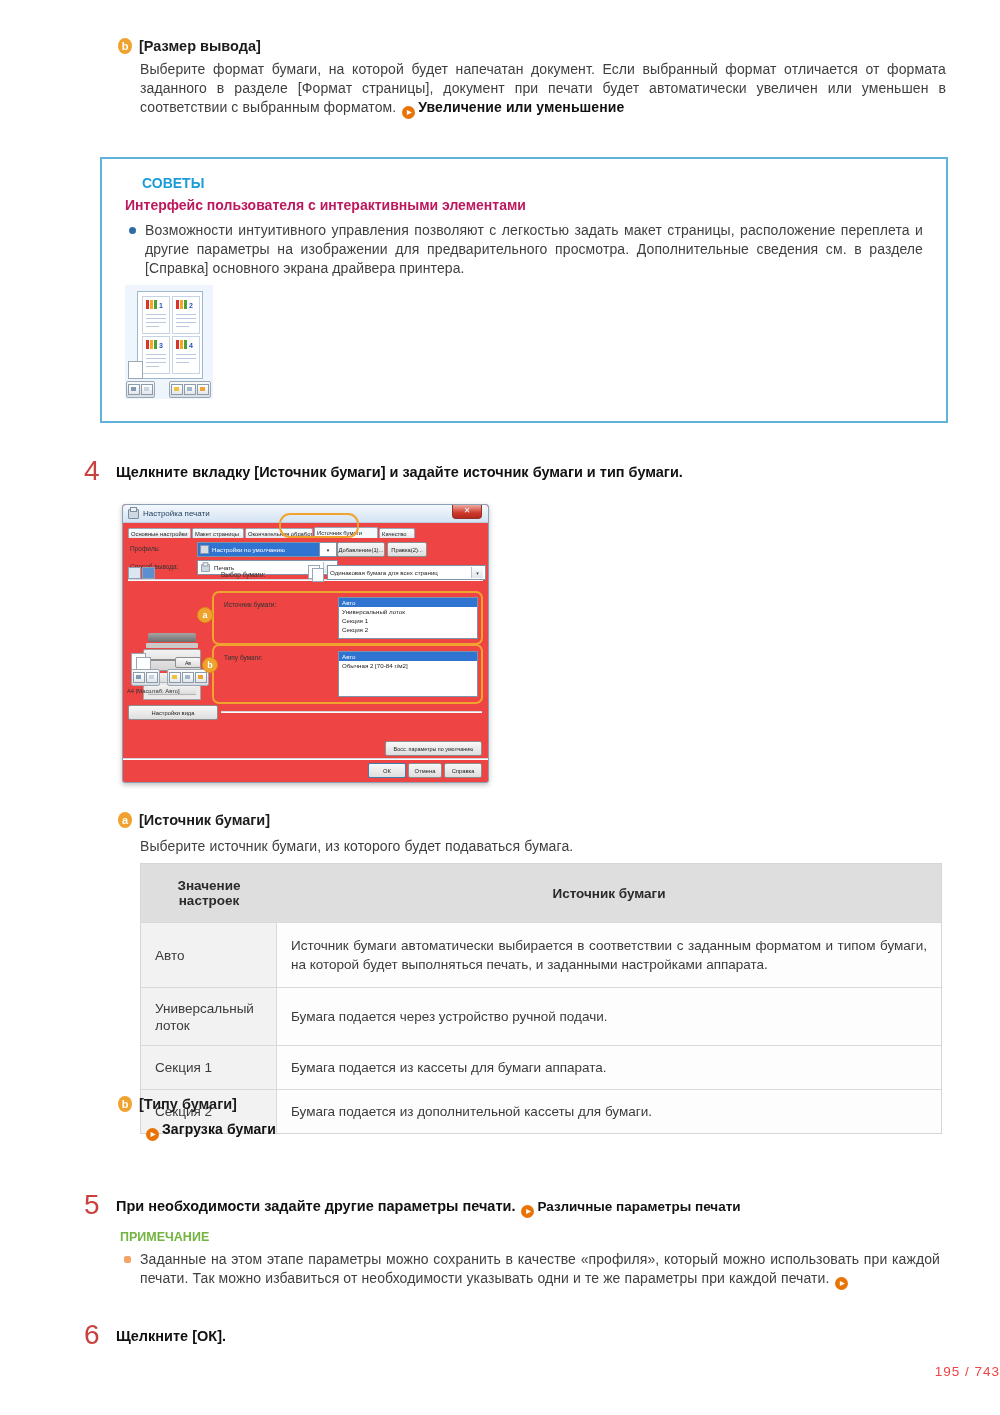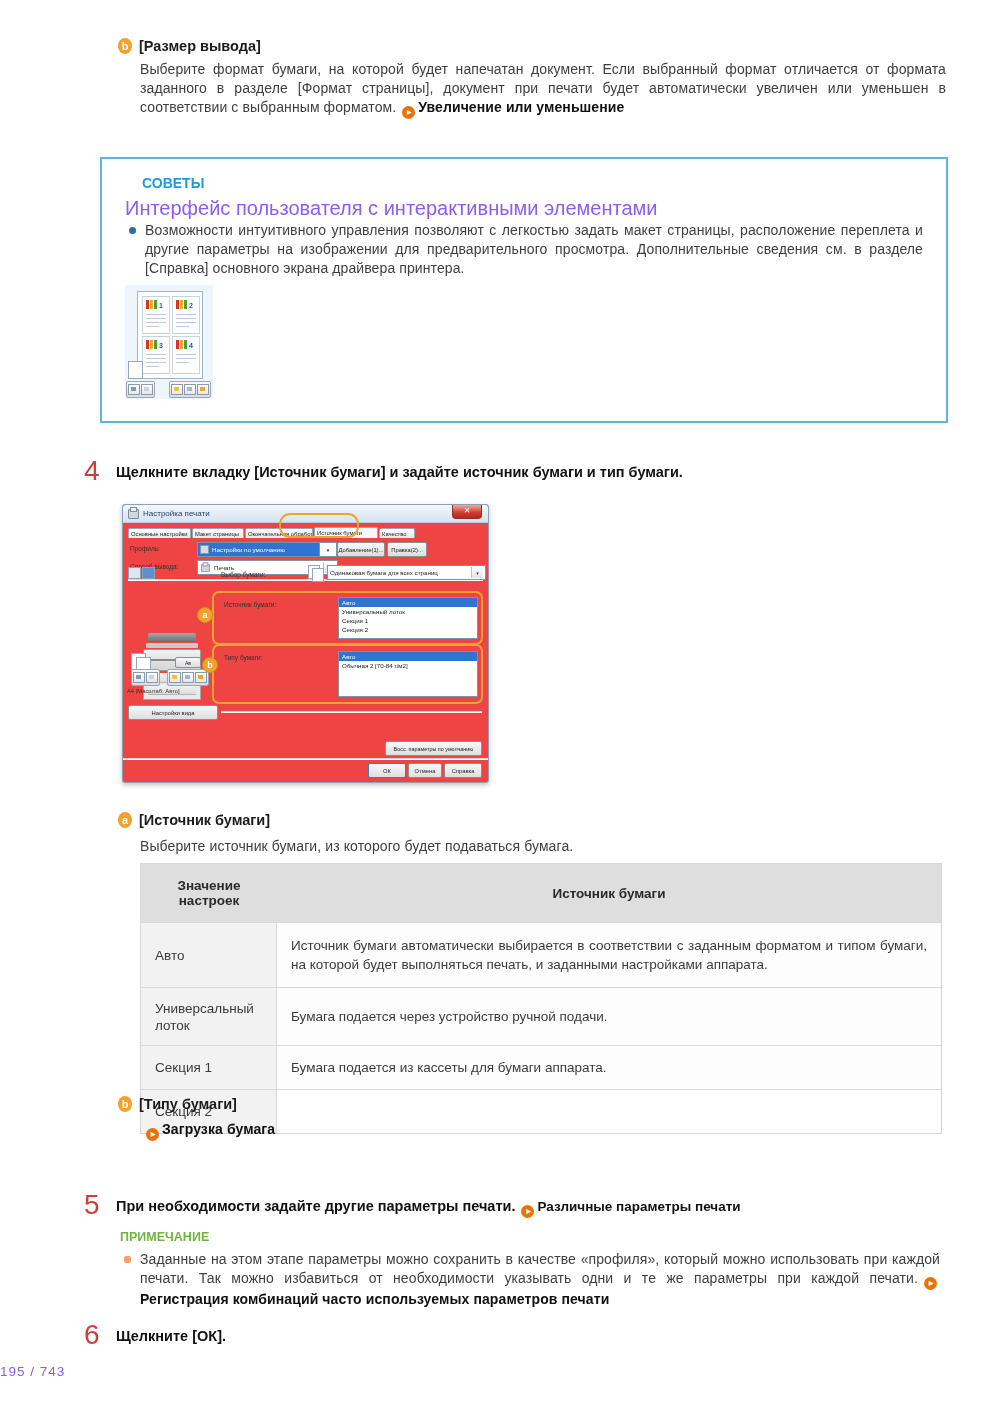--- a/index.html
+++ b/index.html
@@ -12,21 +12,21 @@
   .sec-title{font-size:14.5px;font-weight:bold;color:#1c1c1c;}
   .badge{width:14px;height:16px;border-radius:50%;background:#efa22d;color:#fff;font-size:11px;
          font-weight:bold;display:inline-flex;align-items:center;justify-content:center;flex:0 0 auto;}
   .ilink{font-weight:bold;color:#111;white-space:nowrap;}
   .play-ic{display:inline-flex;width:13px;height:13px;border-radius:50%;background:#e97405;
            align-items:center;justify-content:center;vertical-align:-2px;margin:0 3px 0 6px;}
   .play-ic span{color:#fff;font-size:6px;line-height:1;transform:translateX(.5px);}
   
   .tips{border:2px solid #5fb3da;background:#fff;}
   .tips-kicker{font-size:14px;font-weight:bold;color:#1b9cd8;}
-  .tips-title{font-size:20px;font-weight:normal;color:#8b5cf6;}
+  .tips-title{font-size:14px;font-weight:bold;color:#be185d;}
   .dot-bullet{width:7px;height:7px;border-radius:50%;background:#2d6da3;flex:0 0 auto;margin-top:6px;}
   
   .pv{background:#eef5fc;}
   .pv-page{position:absolute;left:12px;top:6px;width:64px;height:86px;background:#fff;border:1px solid #9db7cc;}
   .mini{position:absolute;width:26px;height:36px;background:#fff;border:1px solid #c5d4e2;}
   .stripes{position:absolute;left:3px;top:3px;display:flex;gap:1px;}
   .stripes i{width:3px;height:9px;display:block;}
   .mini .num{position:absolute;left:16px;top:5px;font-size:7px;font-weight:bold;color:#2a4fc0;}
   .mini .ln{position:absolute;left:3px;height:1px;background:#b9c9e0;}
   .pv-sheet{position:absolute;left:3px;top:76px;width:13px;height:16px;background:#fff;border:1px solid #9aa7b5;}
@@ -84,21 +84,21 @@
   .printer{position:absolute;left:16px;top:52px;width:58px;height:66px;}
   .pr-top{height:9px;background:linear-gradient(#a5a5a5,#6e6e6e);border-radius:2px;margin:0 5px;}
   .pr-panel{height:5px;background:#c9c9c9;margin:1px 3px;border-radius:1px;}
   .pr-body{height:20px;background:linear-gradient(#f3f3f3,#d4d4d4);border:1px solid #9c9c9c;border-radius:2px;position:relative;}
   .pr-body::after{content:"";position:absolute;left:6px;right:6px;top:9px;height:2px;background:#8b8b8b;}
   .pr-tray{height:26px;background:#e9e9e9;border:1px solid #a5a5a5;border-top:none;}
   .pr-tray div{height:9px;border-bottom:1px solid #b4b4b4;margin:2px 4px 0;background:linear-gradient(#f4f4f4,#dcdcdc);}
   .sheet{position:absolute;background:#fff;border:1px solid #9aa7b5;}
   
   .wm{font-family:"DejaVu Sans",sans-serif;font-style:italic;font-weight:600;font-size:43px;color:#d02c2c;z-index:9;}
-  .footer{font-size:13.5px;color:#8b5cf6;letter-spacing:1px;text-align:left;width:100%;}
+  .footer{font-size:13.5px;color:#ef4444;letter-spacing:1px;text-align:right;width:100%;}
 </style>
 </head>
 <body>
 
 <div id="page">
 
   <div class="abs sec-head" style="left:118px;top:38px;">
     <span class="badge">b</span>
     <span class="sec-title">[Размер вывода]</span>
   </div>
@@ -329,49 +329,50 @@
     <div class="row">
       <div class="nc" style="min-height:45px;">Универсальный лоток</div>
       <div class="dc" style="min-height:45px;">Бумага подается через устройство ручной подачи.</div>
     </div>
     <div class="row">
       <div class="nc" style="min-height:31px;">Секция 1</div>
       <div class="dc" style="min-height:31px;">Бумага подается из кассеты для бумаги аппарата.</div>
     </div>
     <div class="row">
       <div class="nc" style="min-height:31px;">Секция 2</div>
+      <div class="dc" style="min-height:31px;">Бумага подается из дополнительной кассеты для бумаги.</div>
     </div>
   </div>
 
   <div class="abs sec-head" style="left:118px;top:1096px;">
     <span class="badge">b</span>
     <span class="sec-title">[Типу бумаги]</span>
   </div>
   <div class="abs para" style="left:140px;top:1120px;width:806px;">
     <span class="ilink"><span class="play-ic">
           <span>▶</span>
-        </span><span>Загрузка бумага</span></span>
+        </span><span>Загрузка бумаги</span></span>
   </div>
 
   <div class="abs step" style="left:84px;top:1192px;width:870px;">
     <span class="step-num">5</span>
     <span class="step-title">
       <span>При необходимости задайте другие параметры печати.</span><span class="ilink" style="font-size:13.5px;"><span class="play-ic">
             <span>▶</span>
           </span><span>Различные параметры печати</span></span>
     </span>
   </div>
 
   <div class="abs note-label" style="left:120px;top:1230px;">ПРИМЕЧАНИЕ</div>
   <div class="abs" style="left:124px;top:1250px;width:816px;display:flex;gap:9px;">
     <span class="sq-bullet"></span>
     <span class="para">
       <span>Заданные на этом этапе параметры можно сохранить в качестве «профиля», который можно использовать при каждой печати. Так можно избавиться от необходимости указывать одни и те же параметры при каждой печати.</span><span class="ilink" style="white-space:normal;"><span class="play-ic">
             <span>▶</span>
-          </span><span>Регистрация комбинаций часто используемых параметров печати</span></span>
+          </span></span>
     </span>
   </div>
 
   <div class="abs step" style="left:84px;top:1322px;width:860px;">
     <span class="step-num">6</span>
     <span class="step-title">Щелкните [ОК].</span>
   </div>
 
   <div class="abs footer" style="left:0;top:1364px;">195 / 743</div>
 

